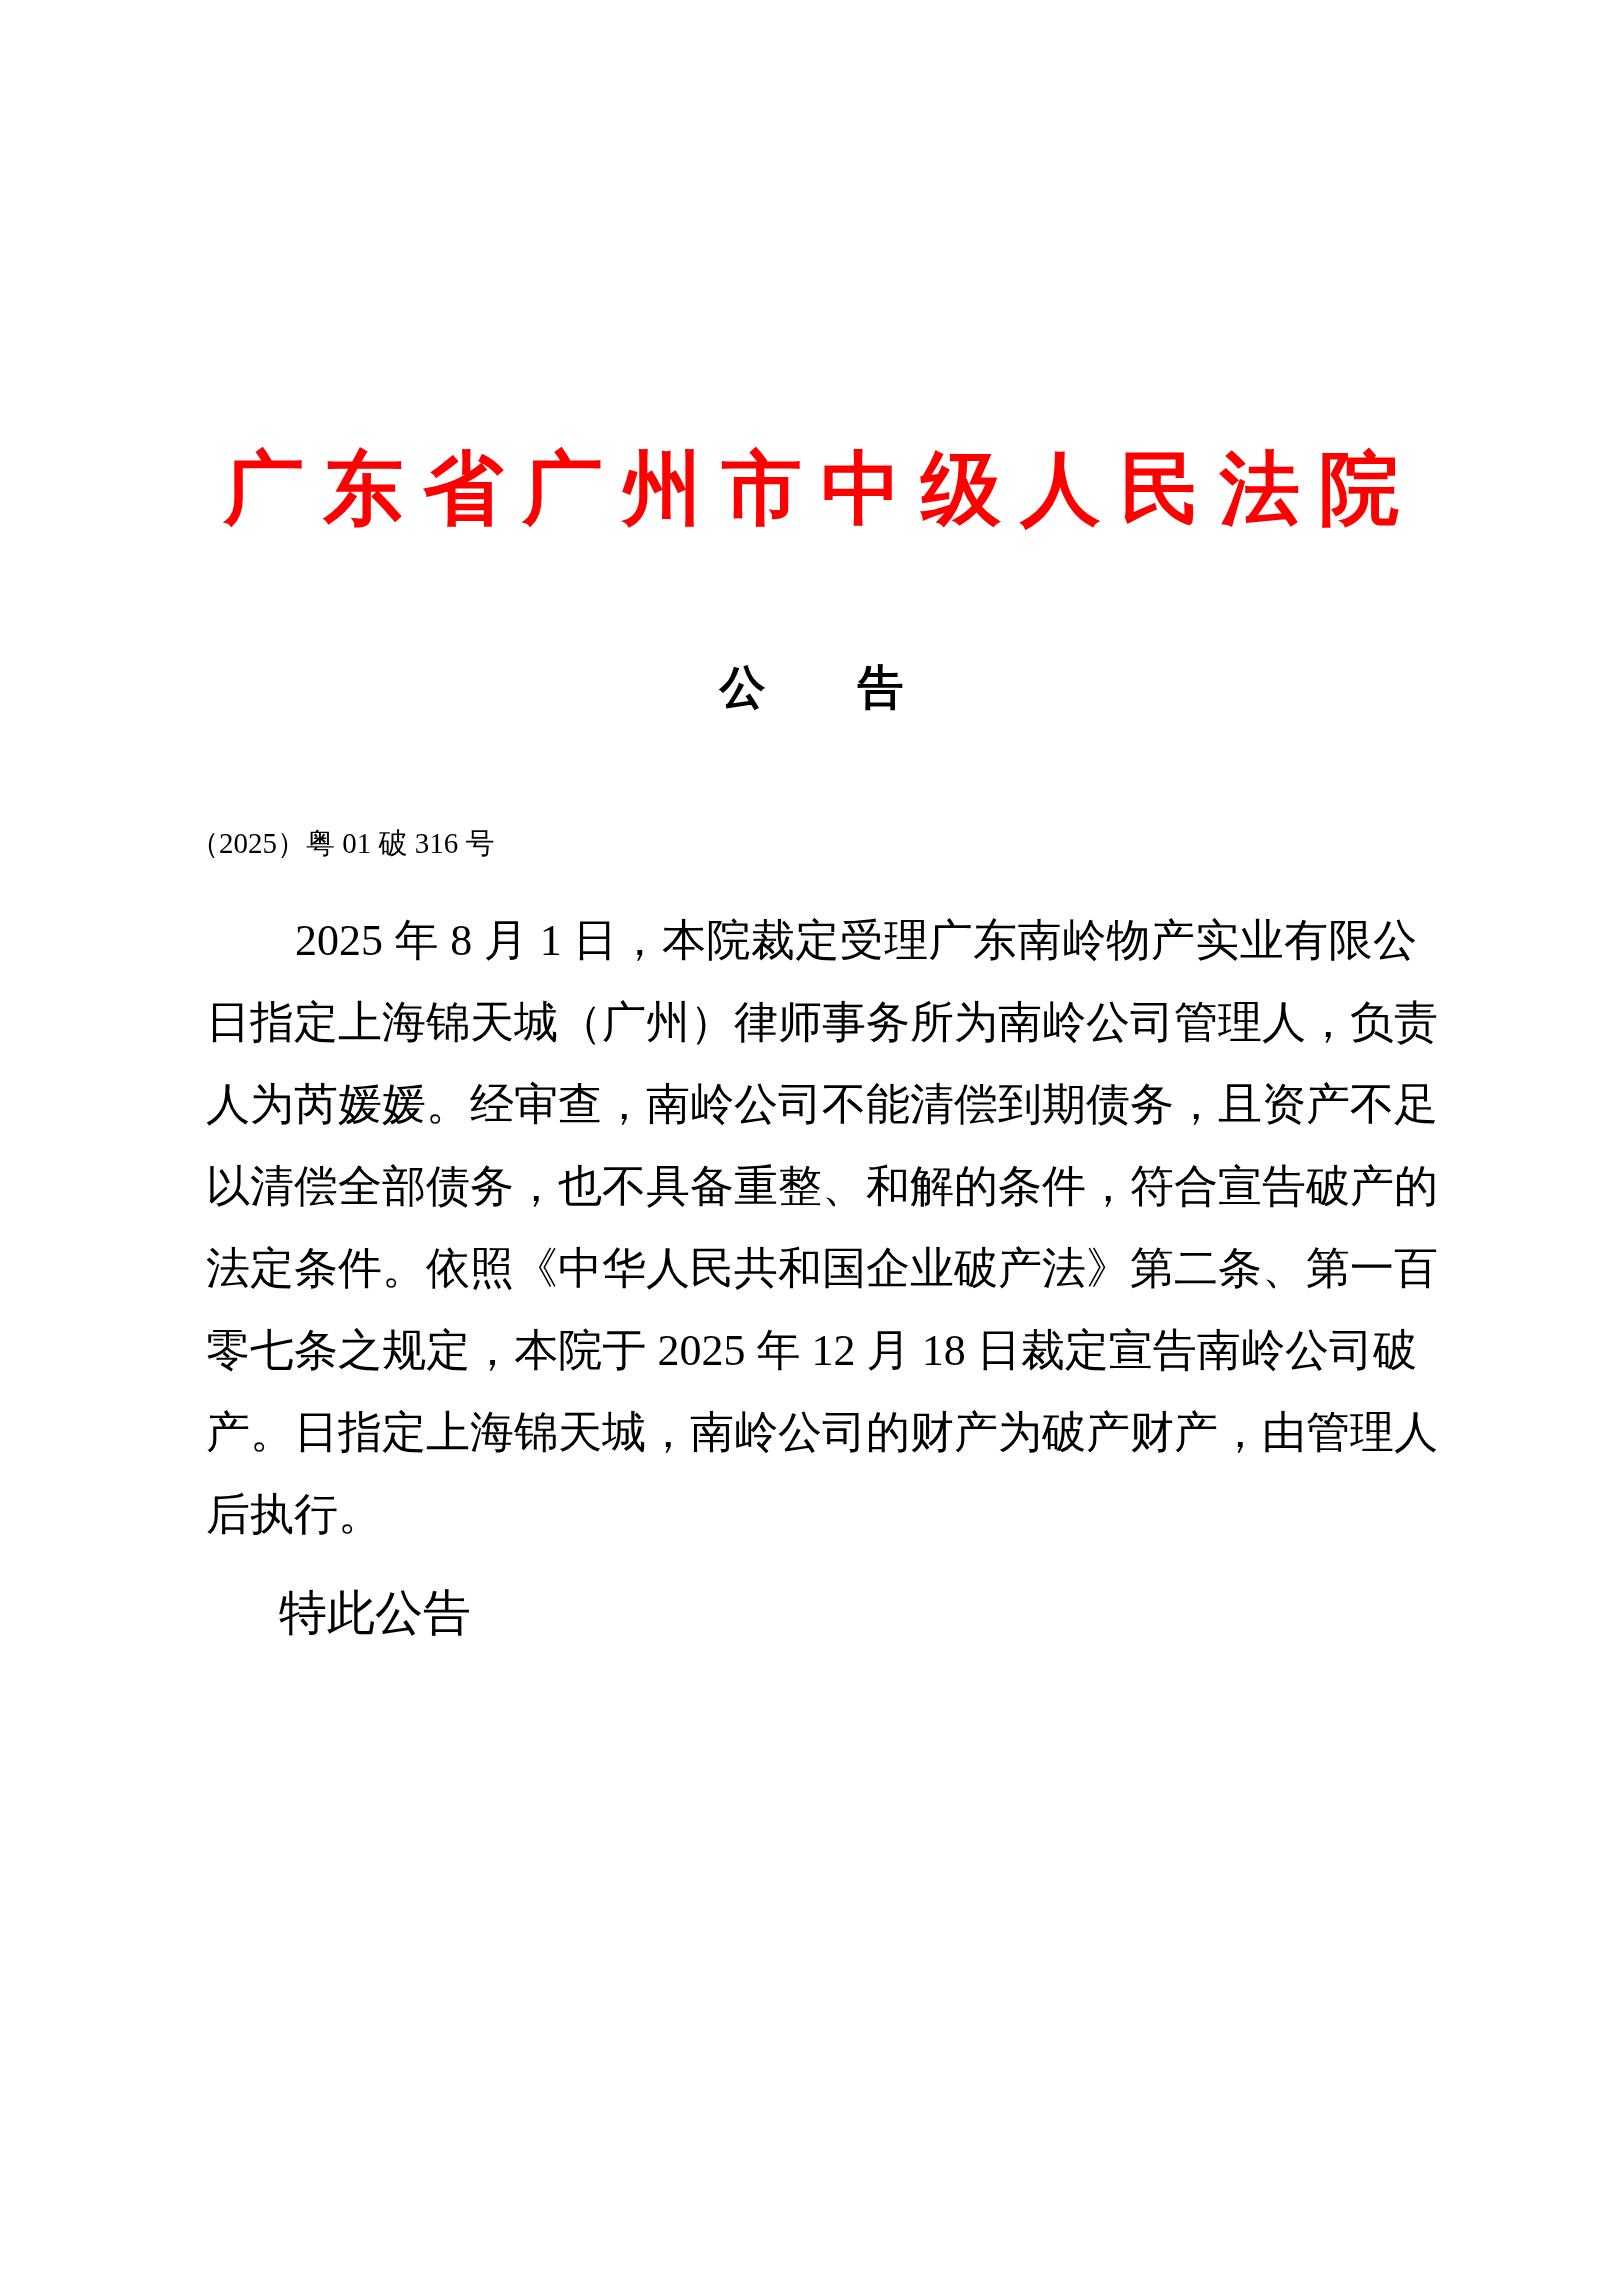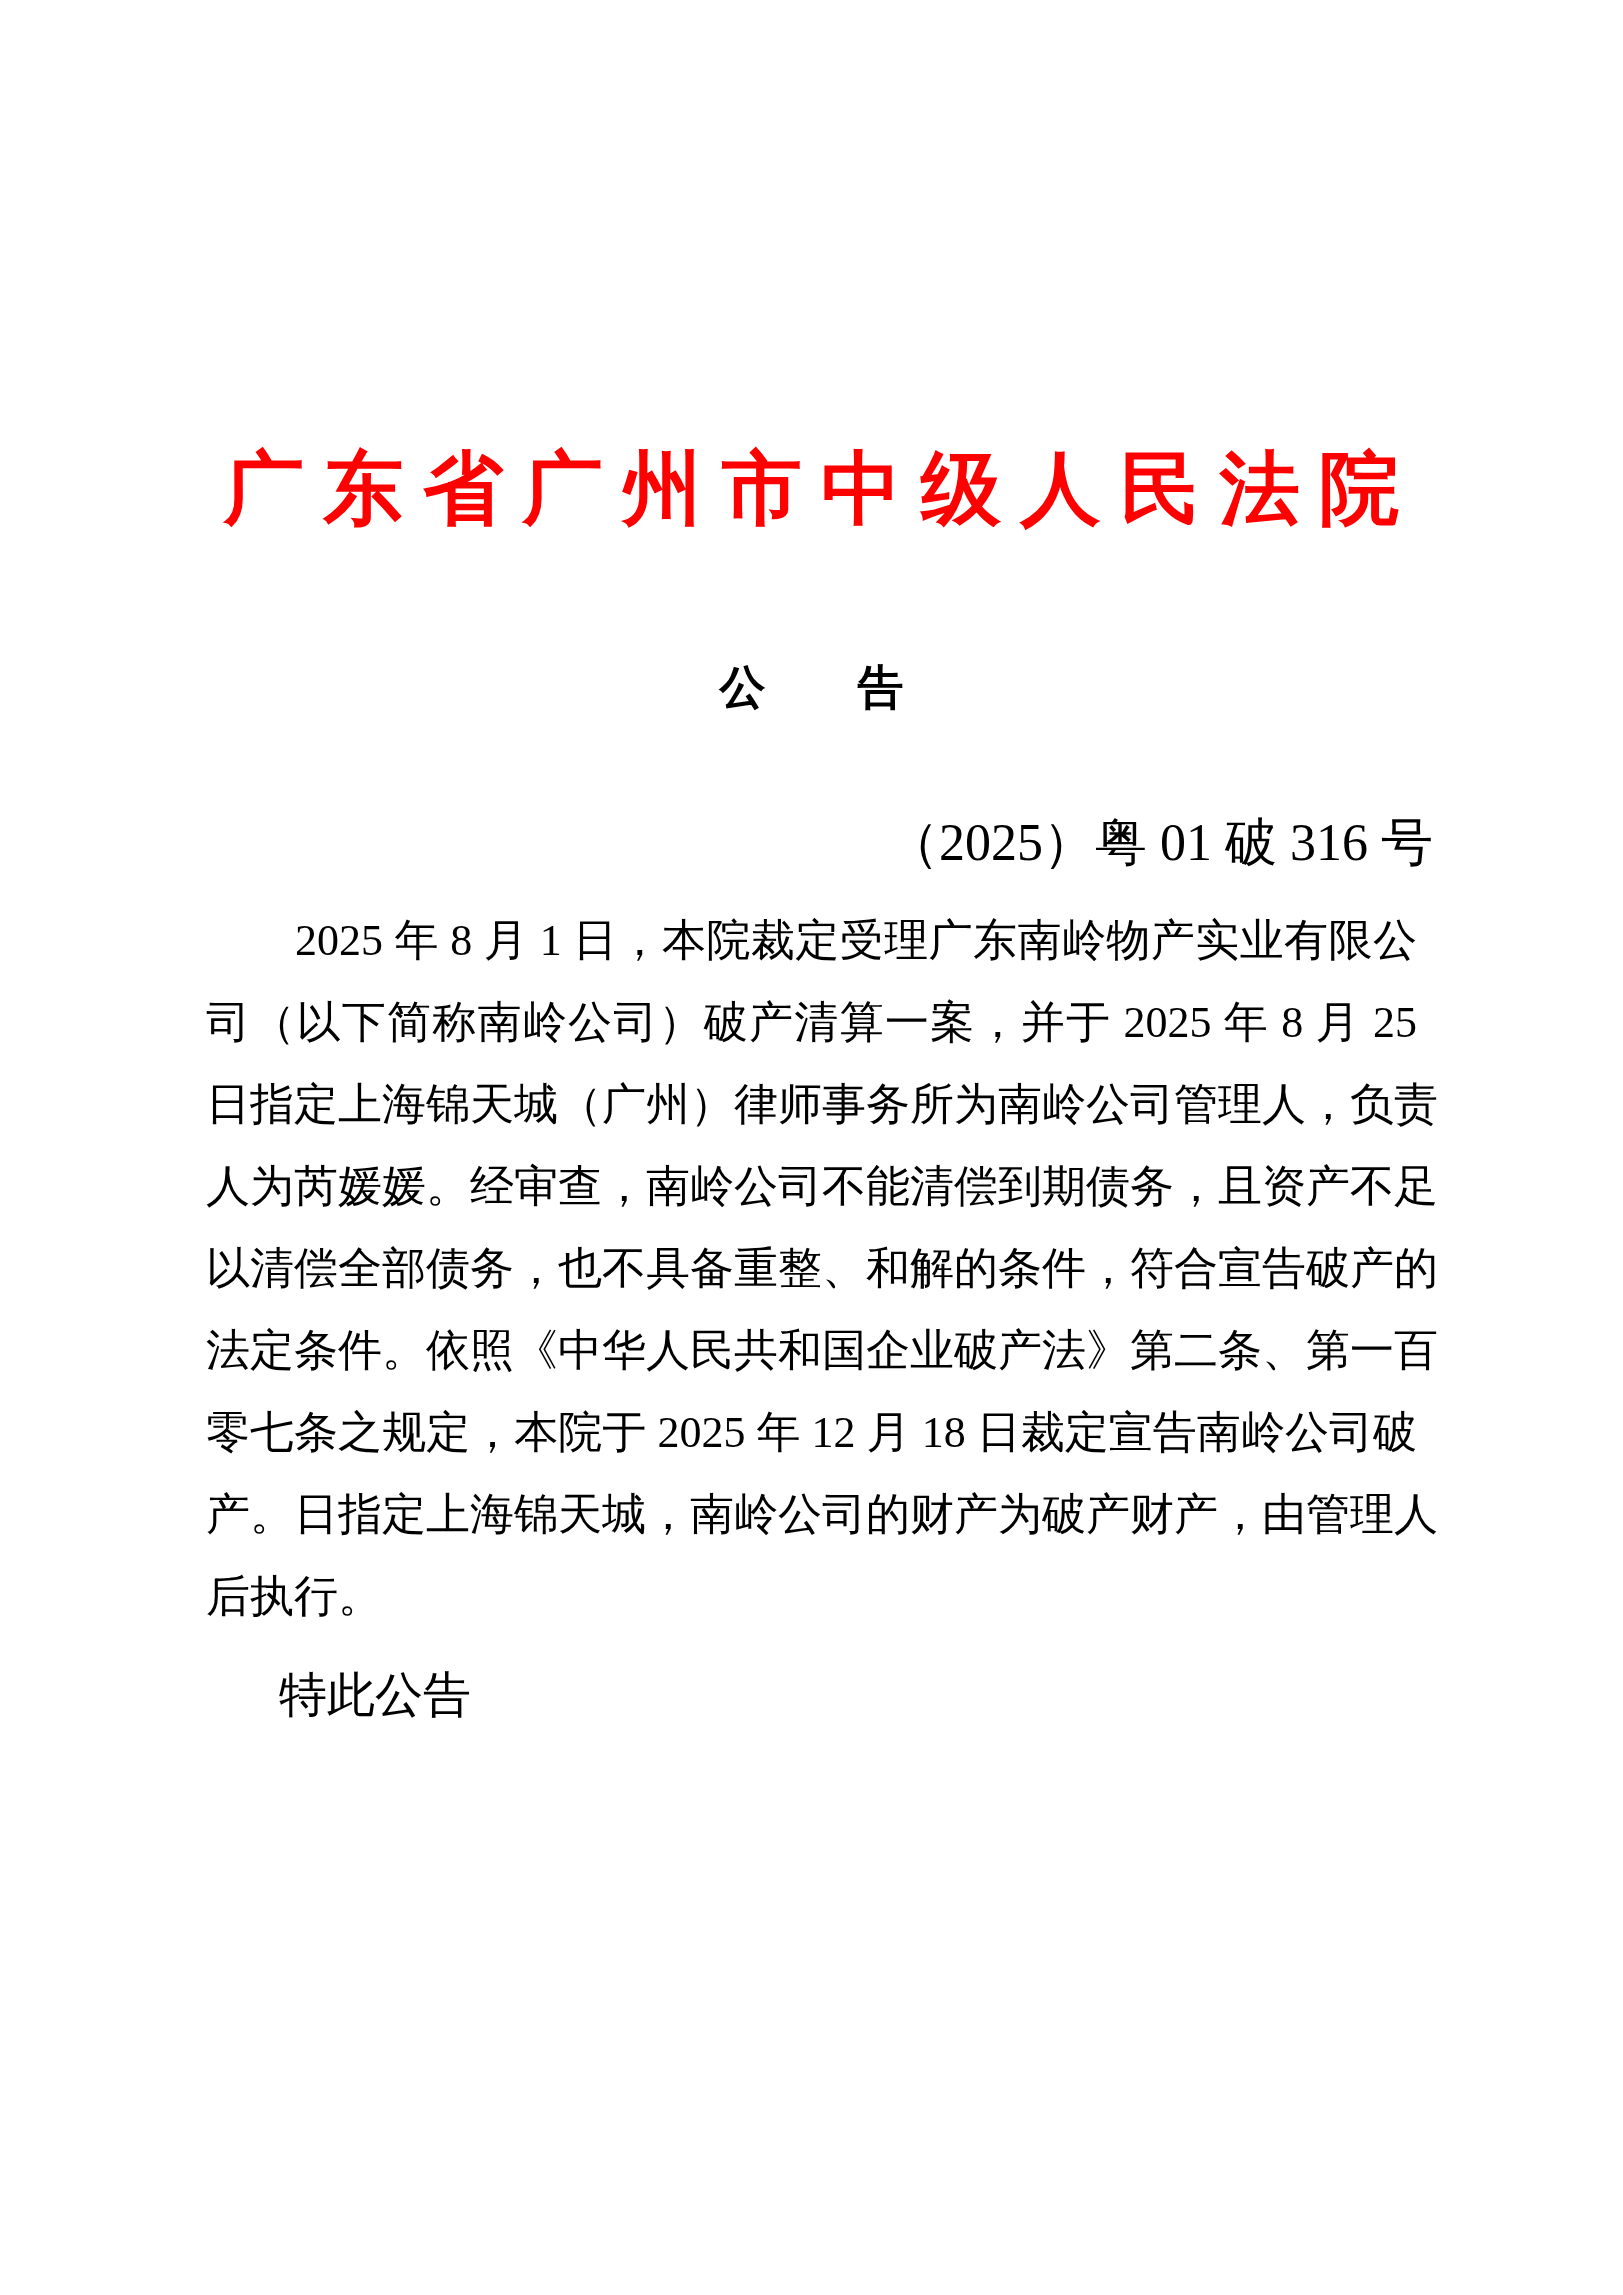--- a/index.html
+++ b/index.html
@@ -33,23 +33,22 @@
     margin: 128px 0 0 0;
     font-size: 46px;
     line-height: 1;
     font-weight: bold;
     color: #000000;
     text-align: center;
     font-family: "Liberation Sans", "DejaVu Sans", sans-serif;
   }
   .case-number {
     margin-top: 92px;
-    font-size: 52px;
+    font-size: 29px;
     line-height: 82px;
-    text-align: right;
   }
   .body-block { margin: 16px; }
   .body-line {
     font-size: 44px;
     line-height: 82px;
     text-align: justify;
     text-align-last: justify;
     white-space: nowrap;
   }
   .body-line.first { text-indent: 89px; }
@@ -67,21 +66,20 @@
   <div class="content">
 
     <h1 class="court-title">广东省广州市中级人民法院</h1>
 
     <h2 class="announce-title">公　　告</h2>
 
     <div class="case-number">（2025）粤 01 破 316 号</div>
 
     <div class="body-block">
         <div class="body-line first">2025 年 8 月 1 日，本院裁定受理广东南岭物产实业有限公</div>
-        <div class="body-line">司（以下简称南岭公司）破产清算一案，并于 2025 年 8 月 25</div>
         <div class="body-line">日指定上海锦天城（广州）律师事务所为南岭公司管理人，负责</div>
         <div class="body-line">人为芮媛媛。经审查，南岭公司不能清偿到期债务，且资产不足</div>
         <div class="body-line">以清偿全部债务，也不具备重整、和解的条件，符合宣告破产的</div>
         <div class="body-line">法定条件。依照《中华人民共和国企业破产法》第二条、第一百</div>
         <div class="body-line">零七条之规定，本院于 2025 年 12 月 18 日裁定宣告南岭公司破</div>
         <div class="body-line">产。日指定上海锦天城，南岭公司的财产为破产财产，由管理人</div>
         <div class="body-line last">后执行。</div>
       </div>
 
     <div class="closing">特此公告</div>

